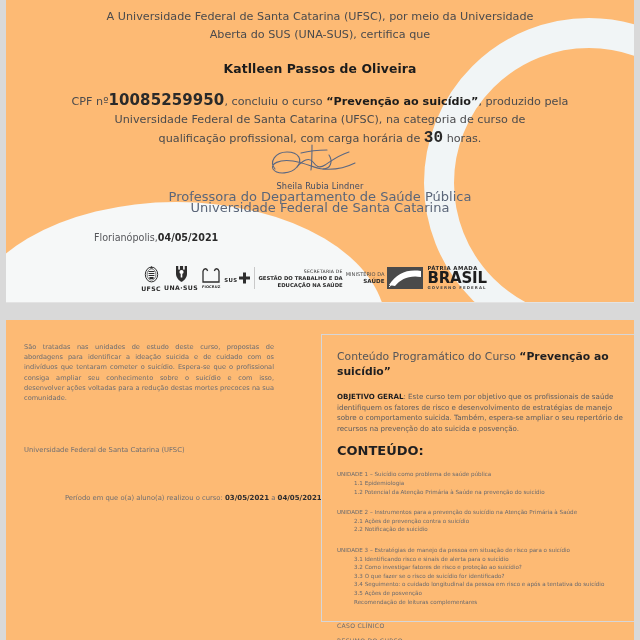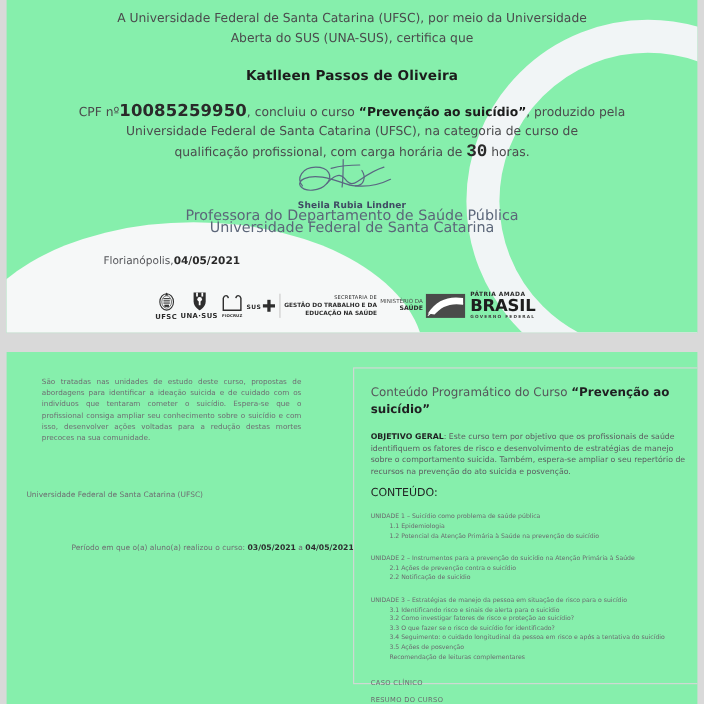--- a/index.html
+++ b/index.html
@@ -13,21 +13,21 @@
     overflow: hidden;
     font-family: "DejaVu Sans", "Liberation Sans", sans-serif;
     position: relative;
   }
 
   
   .page {
     position: absolute;
     left: 6px;
     width: 628px;
-    background: #86efac;
+    background: #fdba74;
     box-sizing: border-box;
     overflow: hidden;
   }
   #page-front {
     top: 0;
     height: 303px;
     border-bottom: 1px solid #e3e3e3;
   }
   #page-back {
     top: 320px;
@@ -113,21 +113,21 @@
   .sig-block {
     position: absolute;
     left: 0; right: 0;
     top: 143px;
     text-align: center;
     z-index: 3;
   }
   .sig-svg { display: block; margin: 0 auto; }
   .sig-name {
     font-size: 8.2px;
-    font-weight: bold;
+    font-weight: normal;
     color: #3f4a63;
     margin-top: -2px;
     letter-spacing: 0.15px;
   }
   .sig-role {
     font-size: 13px;
     color: #5b6679;
     line-height: 10px;
     margin-top: 1px;
   }
@@ -224,21 +224,20 @@
     position: absolute;
     left: 18px;
     top: 22px;
     width: 250px;
   }
   .desc-text {
     font-size: 6.6px;
     line-height: 10.2px;
     color: #6e6e72;
     text-align: justify;
-    margin-left: 14px;
   }
   .org-block {
     margin-top: 42px;
     font-size: 6.8px;
     line-height: 10.5px;
     color: #6e6e72;
   }
   .org-block .cnpj {
     font-weight: bold;
     color: #3a3a3c;
@@ -278,22 +277,22 @@
   .cb-goal {
     margin-top: 13px;
     font-size: 7.1px;
     line-height: 10.6px;
     color: #5c5c60;
     text-align: left;
   }
   .cb-goal b { color: #1f1f21; }
   .cb-conteudo {
     margin-top: 9px;
-    font-size: 10px;
-    font-weight: normal;
+    font-size: 13px;
+    font-weight: bold;
     color: #1f1f21;
   }
   .unit-group { margin-top: 12px; }
   .unit-head {
     font-size: 5.6px;
     color: #6a6a6e;
     line-height: 8.6px;
   }
   .unit-item {
     font-size: 5.6px;

